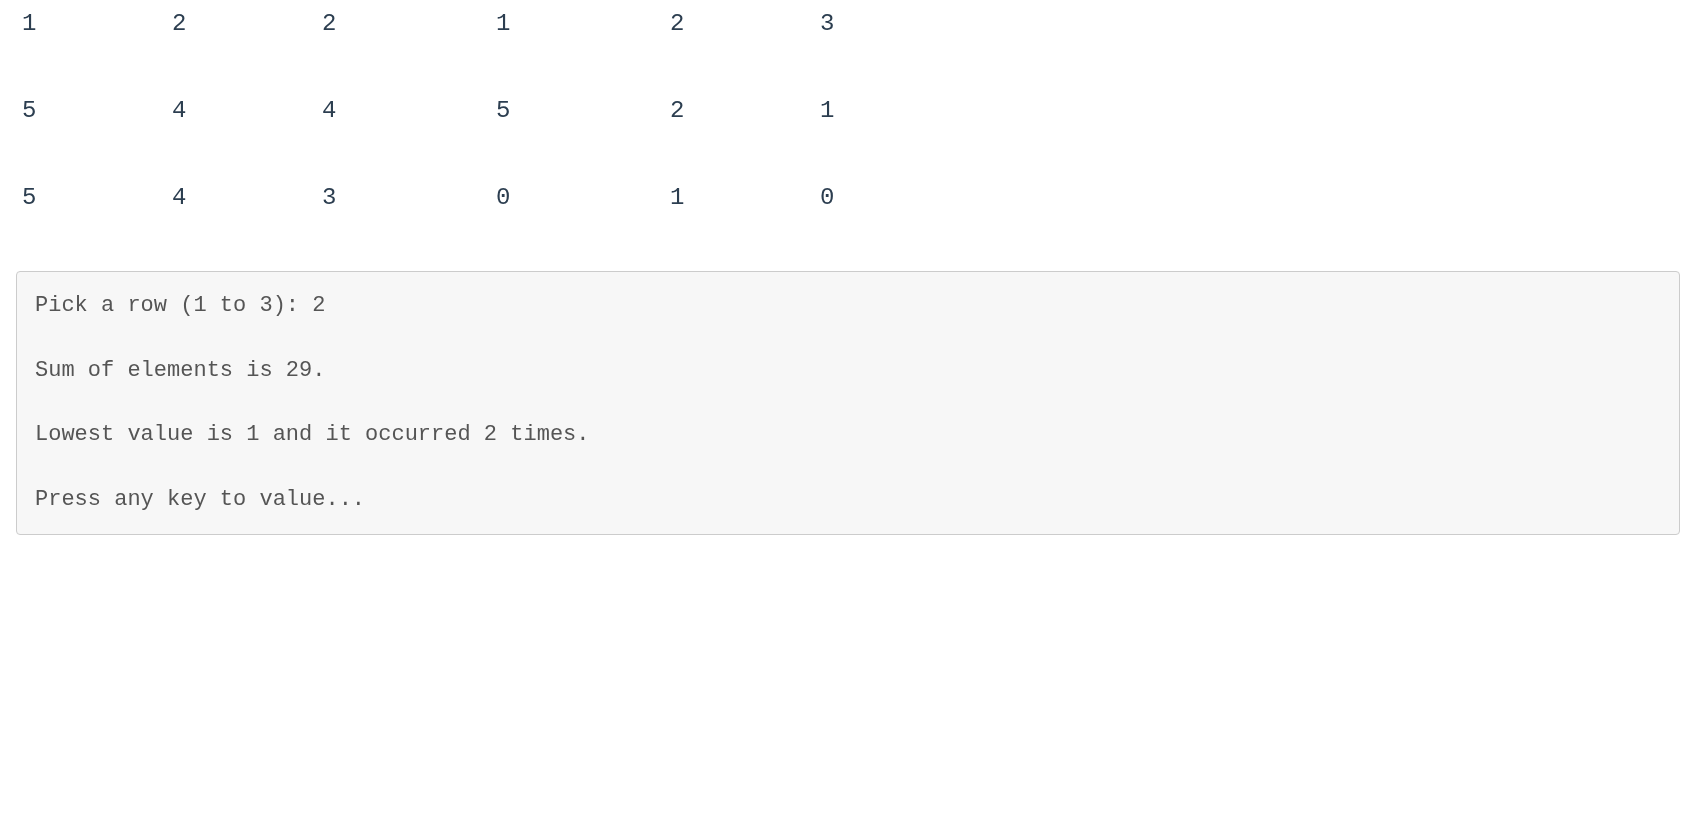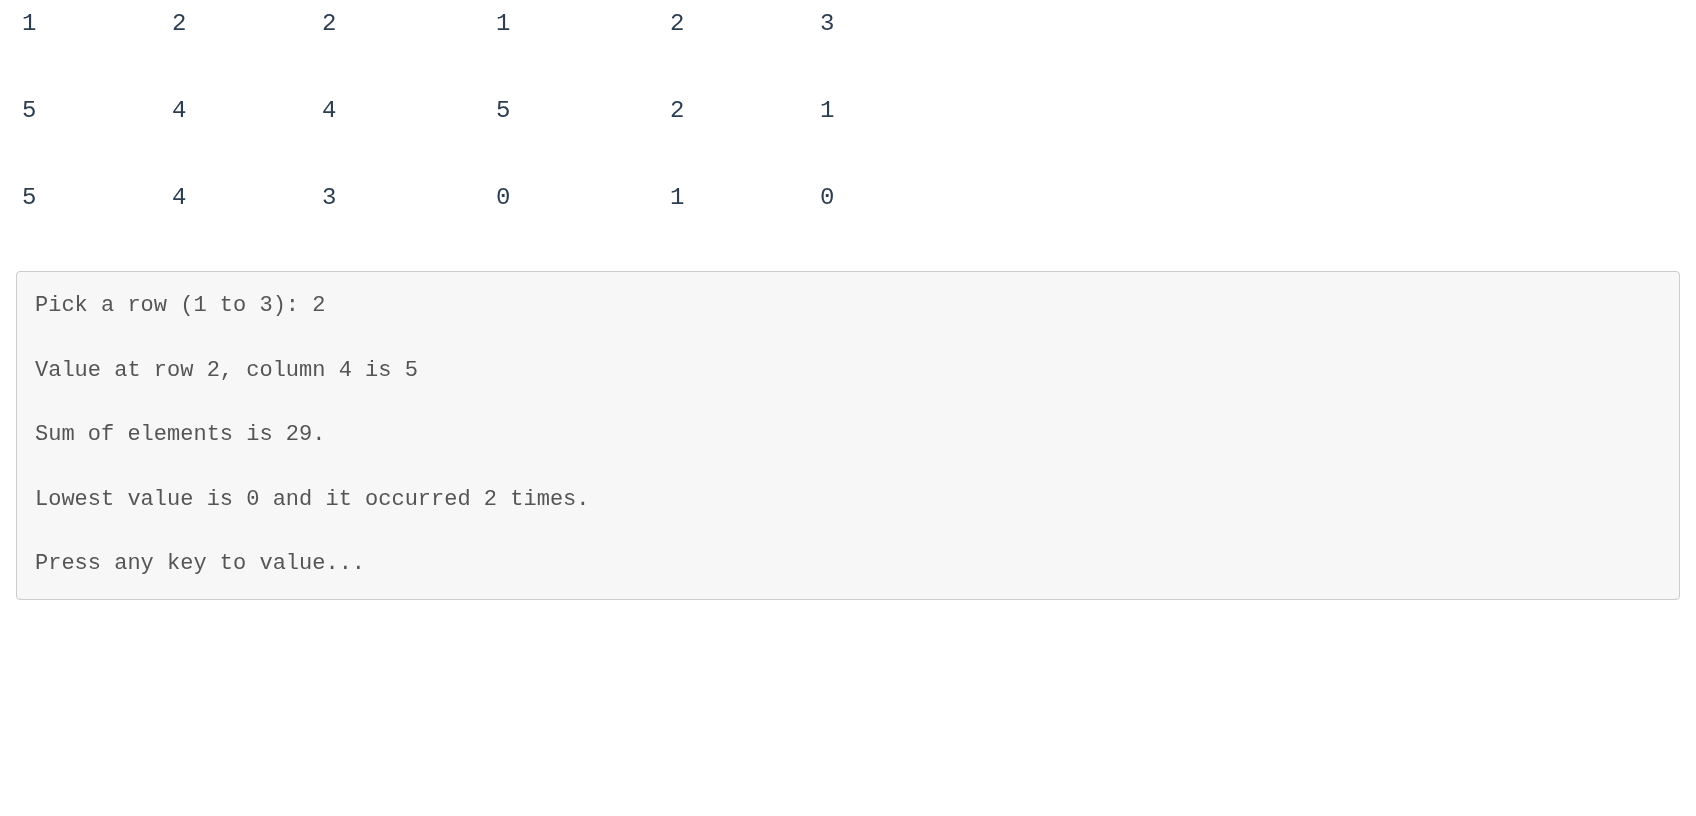--- a/index.html
+++ b/index.html
@@ -78,17 +78,16 @@
     <span class="matrix-cell">4</span>
     <span class="matrix-cell">3</span>
     <span class="matrix-cell">0</span>
     <span class="matrix-cell">1</span>
     <span class="matrix-cell">0</span>
   </div>
 </div>
 
 <div class="console-output">
   <div class="console-line">Pick a row (1 to 3): 2</div>
-  <div class="console-line">Value at row 2, column 4 is 5</div>
   <div class="console-line">Sum of elements is 29.</div>
-  <div class="console-line">Lowest value is 0 and it occurred 2 times.</div>
+  <div class="console-line">Lowest value is 1 and it occurred 2 times.</div>
   <div class="console-line">Press any key to value...</div>
 </div>
 
 </body></html>

